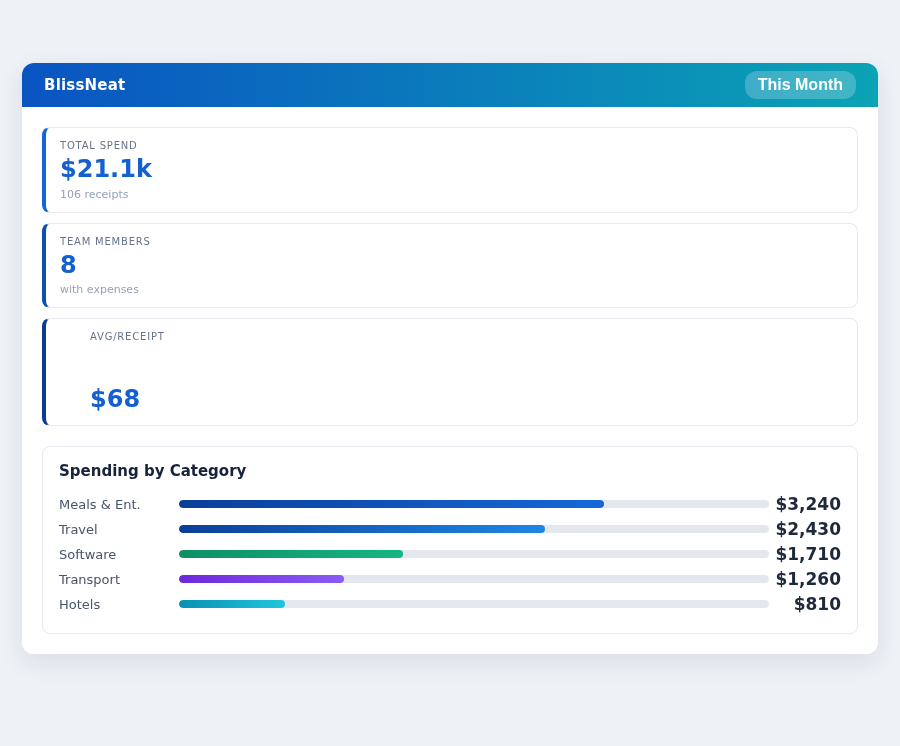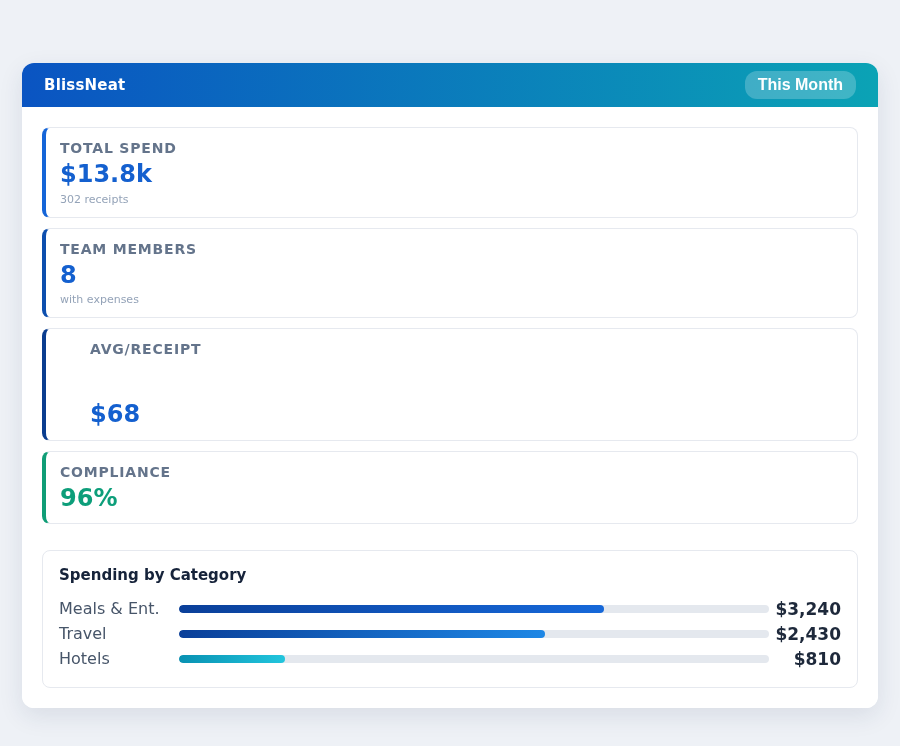--- a/index.html
+++ b/index.html
@@ -48,59 +48,59 @@
   .stat-card {
     border: 1px solid #e6e9ef;
     border-left-width: 4px;
     border-left-style: solid;
     border-radius: 8px;
     padding: 12px 16px 11px 14px;
     margin-bottom: 10px;
     background: #ffffff;
   }
   .stat-label {
-    font-size: 14px;
-    font-weight: bold;
+    font-size: 10px;
+    font-weight: normal;
     letter-spacing: 0.8px;
     color: #64748b;
     text-transform: uppercase;
   }
   .stat-value {
     font-size: 24px;
     font-weight: bold;
     margin-top: 5px;
     line-height: 1.15;
   }
   .stat-sub {
     font-size: 11px;
     color: #94a3b8;
     margin-top: 4px;
   }
   .chart-card {
-    margin-top: 26px;
+    margin-top: 20px;
     border: 1px solid #e6e9ef;
     border-radius: 8px;
     padding: 15px 16px 16px 16px;
     background: #ffffff;
   }
   .chart-title {
     font-size: 15px;
     font-weight: bold;
     color: #16233a;
     margin-bottom: 12px;
   }
   .cat-row {
     display: flex;
     align-items: center;
     height: 25px;
   }
   .cat-label {
     width: 120px;
     flex: 0 0 120px;
-    font-size: 16px;
+    font-size: 13px;
     color: #475569;
   }
   .cat-track {
     flex: 1 1 auto;
     height: 8px;
     border-radius: 4px;
     background: #e4e8ee;
     position: relative;
     overflow: hidden;
   }
@@ -123,62 +123,71 @@
 
 <div class="app">
   <div class="header" style="background: linear-gradient(90deg, rgb(10, 84, 194), rgb(11, 163, 181));">
     <div class="app-title">BlissNeat</div>
     <button class="badge">This Month</button>
   </div>
   <div class="body">
     <div>
   <div class="stat-card" style="border-left-color: rgb(21, 101, 216);">
     <div class="stat-label">TOTAL SPEND</div>
-    <div class="stat-value" style="color: rgb(20, 96, 207);">$13.8k</div>
-    <div class="stat-sub">302 receipts</div>
+    <div class="stat-value" style="color: rgb(20, 96, 207);">$21.1k</div>
+    <div class="stat-sub">106 receipts</div>
   </div>
 
   <div class="stat-card" style="border-left-color: rgb(13, 79, 174);">
     <div class="stat-label">TEAM MEMBERS</div>
     <div class="stat-value" style="color: rgb(20, 96, 207);">8</div>
     <div class="stat-sub">with expenses</div>
   </div>
 
   <div class="stat-card" style="border-left-color: rgb(10, 61, 143); padding-left: 44px;">
     <div class="stat-label">AVG/RECEIPT</div>
     <div class="stat-value" style="color: rgb(20, 96, 207); margin-top: 44px;">$68</div>
 
   </div>
 
-  <div class="stat-card" style="border-left-color: rgb(15, 157, 118);">
-    <div class="stat-label">COMPLIANCE</div>
-    <div class="stat-value" style="color: rgb(13, 158, 122);">96%</div>
-
-  </div>
 </div>
     <div class="chart-card">
       <div class="chart-title">Spending by Category</div>
       <div>
   <div class="cat-row">
     <div class="cat-label">Meals &amp; Ent.</div>
     <div class="cat-track">
       <div class="cat-fill" style="width: 72%; background: linear-gradient(90deg, rgb(10, 63, 153), rgb(22, 104, 217));"></div>
     </div>
     <div class="cat-value">$3,240</div>
   </div>
 
   <div class="cat-row">
     <div class="cat-label">Travel</div>
     <div class="cat-track">
       <div class="cat-fill" style="width: 62%; background: linear-gradient(90deg, rgb(10, 63, 153), rgb(30, 135, 229));"></div>
     </div>
     <div class="cat-value">$2,430</div>
   </div>
 
+  <div class="cat-row">
+    <div class="cat-label">Software</div>
+    <div class="cat-track">
+      <div class="cat-fill" style="width: 38%; background: linear-gradient(90deg, rgb(14, 143, 102), rgb(22, 181, 132));"></div>
+    </div>
+    <div class="cat-value">$1,710</div>
+  </div>
 
+  <div class="cat-row">
+    <div class="cat-label">Transport</div>
+    <div class="cat-track">
+      <div class="cat-fill" style="width: 28%; background: linear-gradient(90deg, rgb(109, 40, 217), rgb(139, 92, 246));"></div>
+    </div>
+    <div class="cat-value">$1,260</div>
+  </div>
 
   <div class="cat-row">
     <div class="cat-label">Hotels</div>
     <div class="cat-track">
       <div class="cat-fill" style="width: 18%; background: linear-gradient(90deg, rgb(8, 145, 178), rgb(34, 197, 221));"></div>
     </div>
     <div class="cat-value">$810</div>
   </div>
 </div>
     </div>

